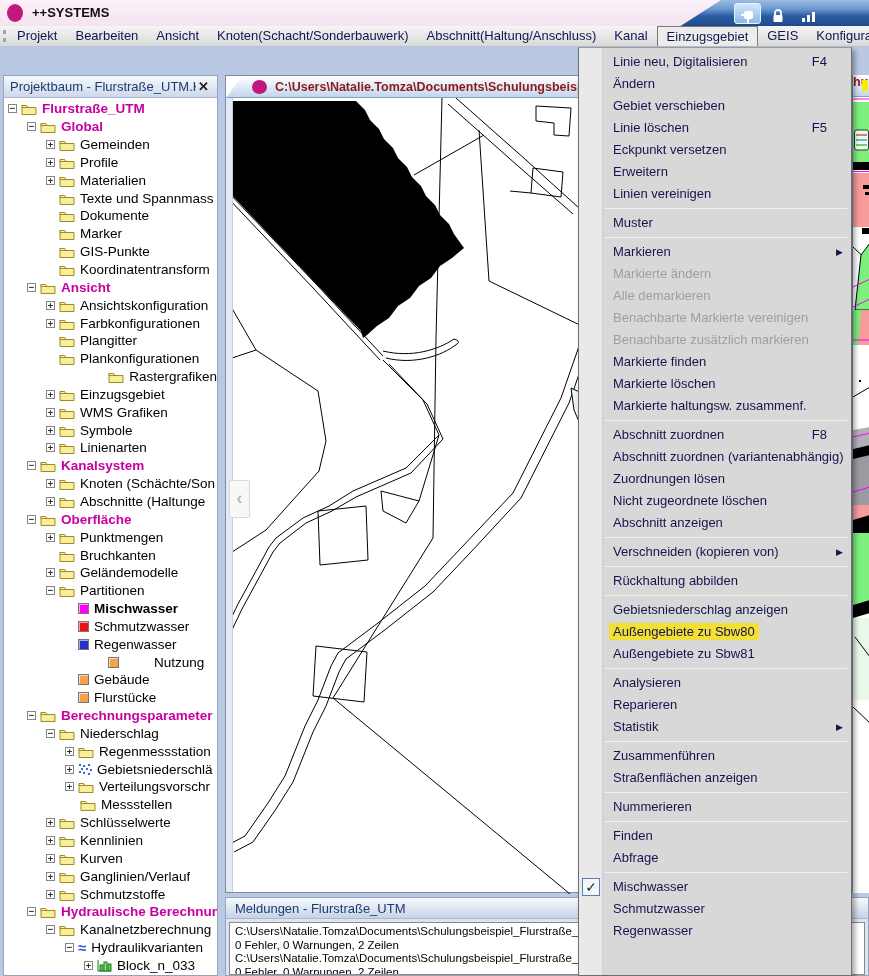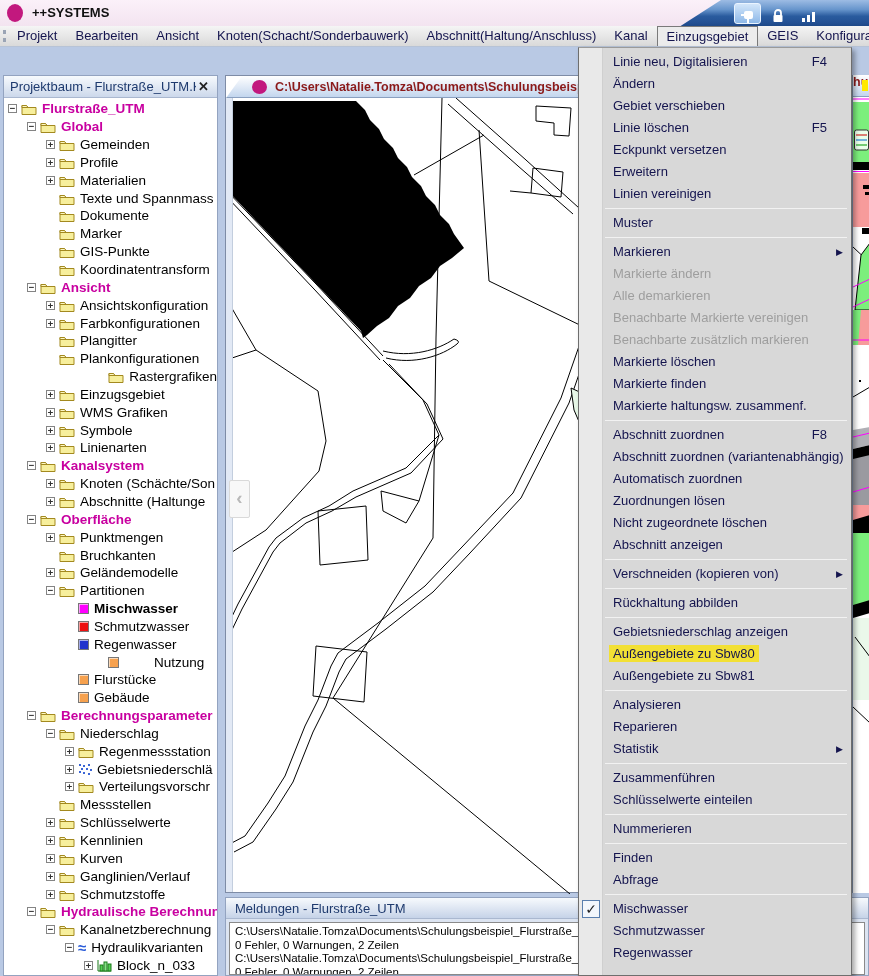--- a/index.html
+++ b/index.html
@@ -445,26 +445,26 @@
         <span class="lbl">Regenwasser</span>
       </div>
       <div class="trow" style="padding-left: 61px; gap: 30px;">
         <span class="exp-sp"></span>
         <span class="swatch" style="background: rgb(246, 161, 78);"></span>
         <span class="lbl">Nutzung</span>
       </div>
       <div class="trow" style="padding-left: 61px;">
         <span class="exp-sp"></span>
         <span class="swatch" style="background: rgb(246, 161, 78);"></span>
+        <span class="lbl">Gebäude</span>
+      </div>
+      <div class="trow" style="padding-left: 61px;">
+        <span class="exp-sp"></span>
+        <span class="swatch" style="background: rgb(246, 161, 78);"></span>
         <span class="lbl">Flurstücke</span>
-      </div>
-      <div class="trow" style="padding-left: 61px;">
-        <span class="exp-sp"></span>
-        <span class="swatch" style="background: rgb(246, 161, 78);"></span>
-        <span class="lbl">Gebäude</span>
       </div>
       <div class="trow m" style="padding-left: 23px;">
         <span class="expander">−</span>
         <span style="display: inline-flex;">
           <svg width="16" height="13" viewBox="0 0 16 13">
             <path d="M1,3.5 h4.5 l1.5,2 h8 v7 h-14 Z" fill="#f7ef9c" stroke="#a3891f"></path>
             <path d="M1,3.5 h4.5 l1.5,2 h-6 Z" fill="#fdf8c4" stroke="#a3891f"></path>
           </svg>
         </span>
         <span class="lbl">Berechnungsparameter</span>
@@ -511,21 +511,21 @@
       <div class="trow" style="padding-left: 61px;">
         <span class="expander">+</span>
         <span style="display: inline-flex;">
           <svg width="16" height="13" viewBox="0 0 16 13">
             <path d="M1,3.5 h4.5 l1.5,2 h8 v7 h-14 Z" fill="#f7ef9c" stroke="#a3891f"></path>
             <path d="M1,3.5 h4.5 l1.5,2 h-6 Z" fill="#fdf8c4" stroke="#a3891f"></path>
           </svg>
         </span>
         <span class="lbl">Verteilungsvorschr</span>
       </div>
-      <div class="trow" style="padding-left: 42px;">
+      <div class="trow" style="padding-left: 63px;">
         <span class="exp-sp"></span>
         <span style="display: inline-flex;">
           <svg width="16" height="13" viewBox="0 0 16 13">
             <path d="M1,3.5 h4.5 l1.5,2 h8 v7 h-14 Z" fill="#f7ef9c" stroke="#a3891f"></path>
             <path d="M1,3.5 h4.5 l1.5,2 h-6 Z" fill="#fdf8c4" stroke="#a3891f"></path>
           </svg>
         </span>
         <span class="lbl">Messstellen</span>
       </div>
       <div class="trow" style="padding-left: 42px;">
@@ -725,45 +725,44 @@
     <div class="mi"><span>Erweitern</span></div>
     <div class="mi"><span>Linien vereinigen</span></div>
     <div class="sep"></div>
     <div class="mi"><span>Muster</span></div>
     <div class="sep"></div>
     <div class="mi"><span>Markieren</span><span class="arrow">▶</span></div>
     <div class="mi dis"><span>Markierte ändern</span></div>
     <div class="mi dis"><span>Alle demarkieren</span></div>
     <div class="mi dis"><span>Benachbarte Markierte vereinigen</span></div>
     <div class="mi dis"><span>Benachbarte zusätzlich markieren</span></div>
+    <div class="mi"><span>Markierte finden</span></div>
     <div class="mi"><span>Markierte löschen</span></div>
-    <div class="mi"><span>Markierte finden</span></div>
     <div class="mi"><span>Markierte haltungsw. zusammenf.</span></div>
     <div class="sep"></div>
     <div class="mi"><span>Abschnitt zuordnen</span><span class="sc">F8</span></div>
     <div class="mi"><span>Abschnitt zuordnen (variantenabhängig)</span></div>
-    <div class="mi"><span>Automatisch zuordnen</span></div>
     <div class="mi"><span>Zuordnungen lösen</span></div>
     <div class="mi"><span>Nicht zugeordnete löschen</span></div>
     <div class="mi"><span>Abschnitt anzeigen</span></div>
     <div class="sep"></div>
     <div class="mi"><span>Verschneiden (kopieren von)</span><span class="arrow">▶</span></div>
     <div class="sep"></div>
     <div class="mi"><span>Rückhaltung abbilden</span></div>
     <div class="sep"></div>
     <div class="mi"><span>Gebietsniederschlag anzeigen</span></div>
     <div class="mi"><span class="hl">Außengebiete zu Sbw80</span></div>
     <div class="mi"><span>Außengebiete zu Sbw81</span></div>
     <div class="sep"></div>
     <div class="mi"><span>Analysieren</span></div>
     <div class="mi"><span>Reparieren</span></div>
     <div class="mi"><span>Statistik</span><span class="arrow">▶</span></div>
     <div class="sep"></div>
     <div class="mi"><span>Zusammenführen</span></div>
-    <div class="mi"><span>Schlüsselwerte einteilen</span></div>
+    <div class="mi"><span>Straßenflächen anzeigen</span></div>
     <div class="sep"></div>
     <div class="mi"><span>Nummerieren</span></div>
     <div class="sep"></div>
     <div class="mi"><span>Finden</span></div>
     <div class="mi"><span>Abfrage</span></div>
     <div class="sep"></div>
     <div class="mi"><span>Mischwasser</span><span class="chk">✓</span></div>
     <div class="mi"><span>Schmutzwasser</span></div>
     <div class="mi"><span>Regenwasser</span></div>
   </div>

